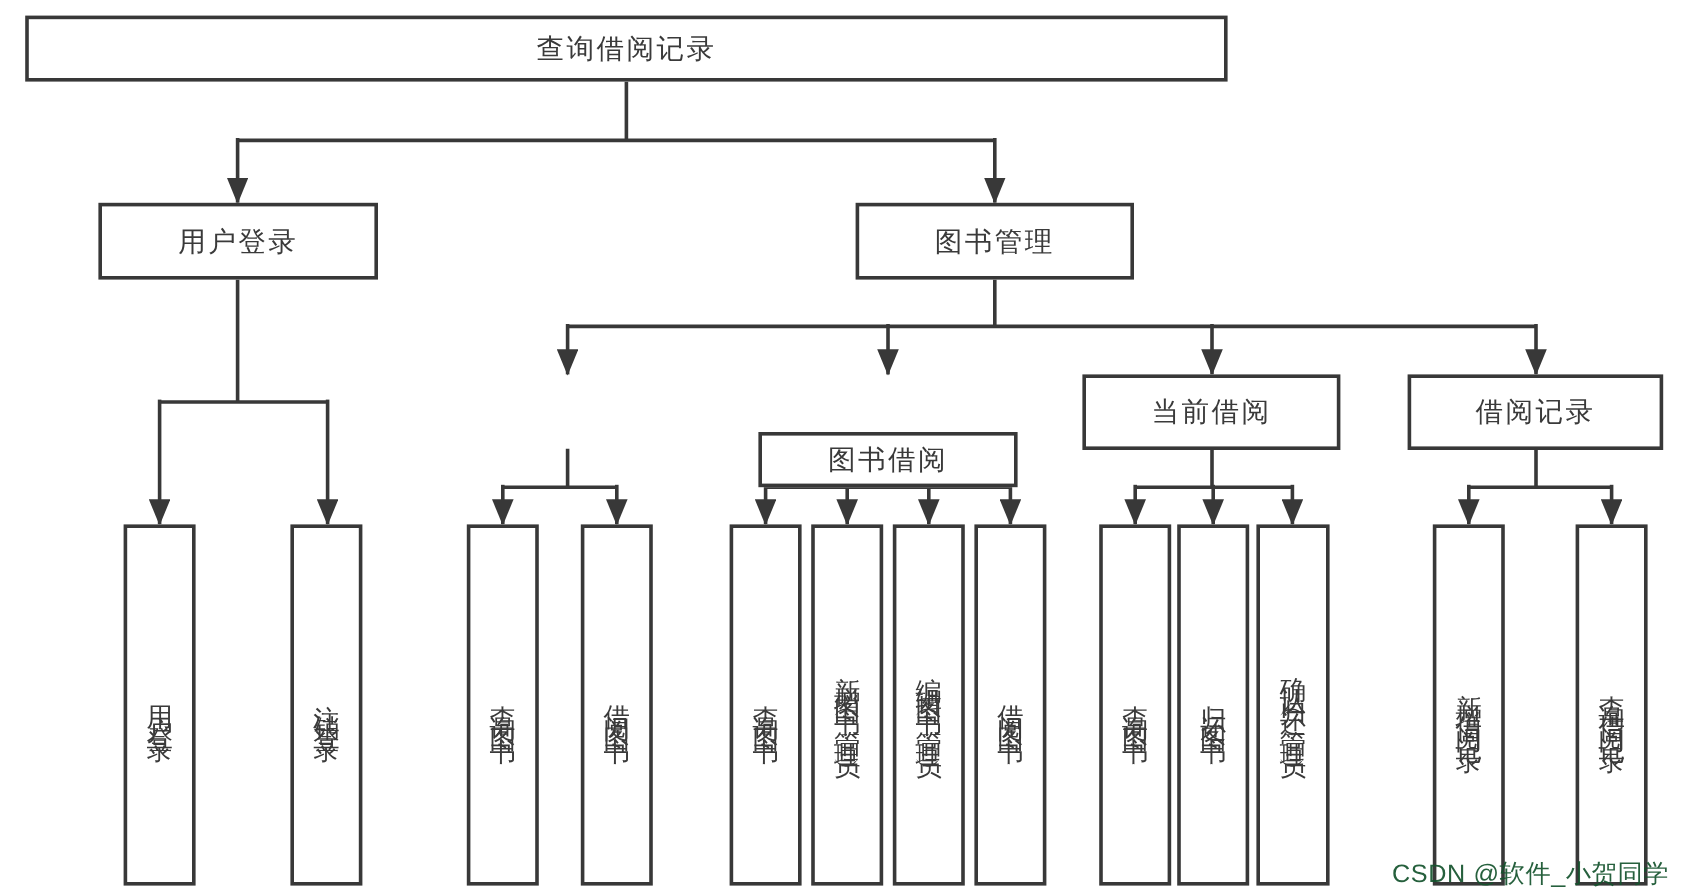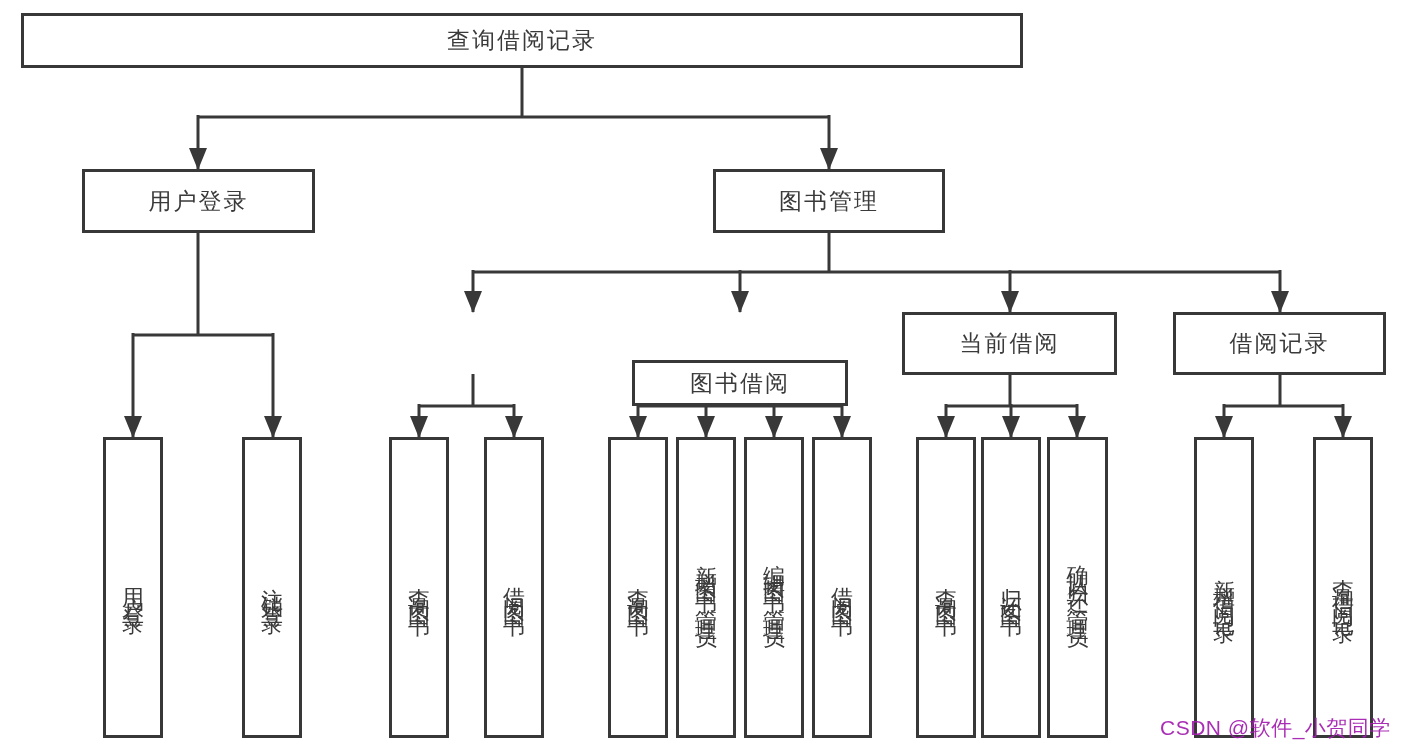--- a/index.html
+++ b/index.html
@@ -33,21 +33,21 @@
     font-size: 22px;
     letter-spacing: 9px;
     line-height: 1;
   }
   .watermark {
     position: absolute;
     left: 1160px;
     top: 714px;
     width: 240px;
     font-size: 21px;
-    color: #a21caf;
+    color: #14532d;
     opacity: 0.92;
     z-index: 5;
     white-space: nowrap;
     letter-spacing: 0.5px;
   }
 </style>
 </head>
 <body>
 
 <div class="canvas">

